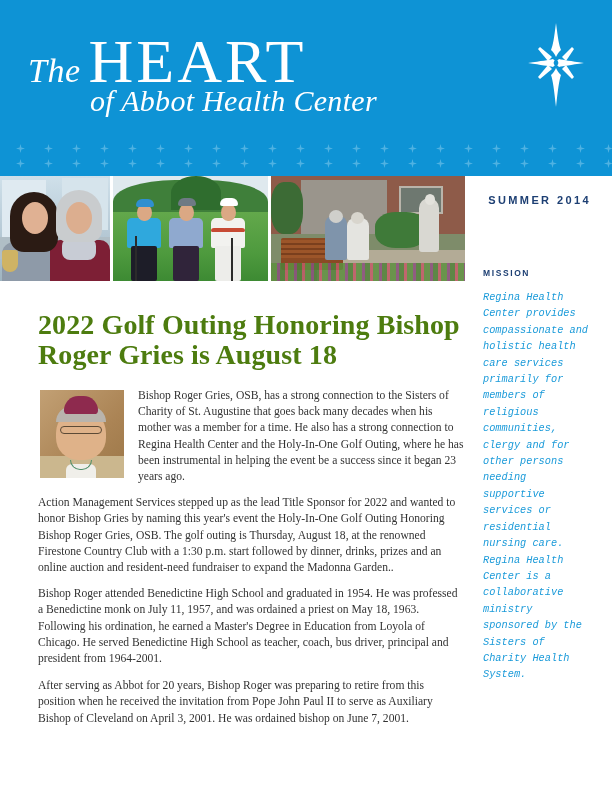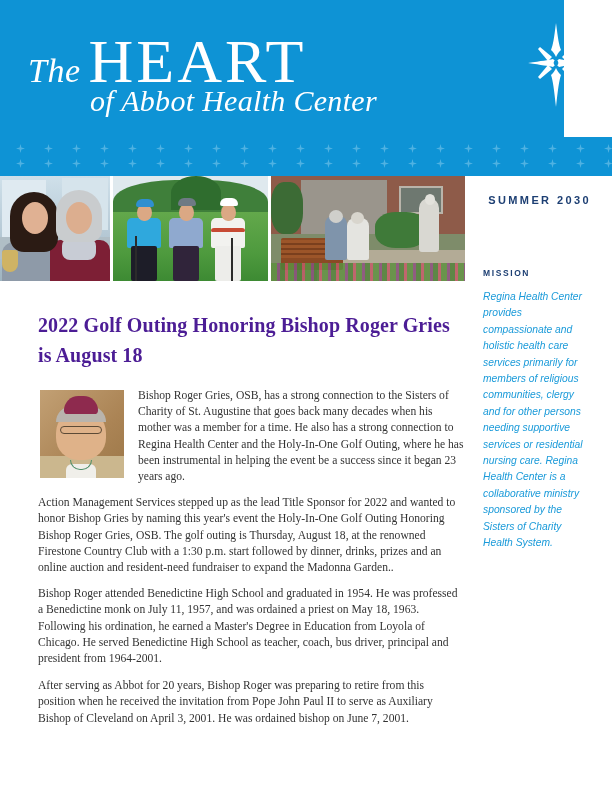--- a/index.html
+++ b/index.html
@@ -8,21 +8,21 @@
     width: 612px; height: 792px;
     background: #ffffff;
     font-family: "Liberation Serif", serif;
     position: relative;
     overflow: hidden;
   }
 
   
   .masthead {
     position: absolute; left: 0; top: 0;
-    width: 564px; height: 137px;
+    width: 612px; height: 137px;
     background: #0e93d5;
     overflow: hidden;
   }
   .mast-title {
     position: absolute; left: 28px; top: 26px;
     color: #ffffff;
     white-space: nowrap;
   }
   .mast-the {
     font-family: "Liberation Serif", serif;
@@ -143,37 +143,37 @@
   }
   .mission-head {
     font-family: "Liberation Sans", sans-serif;
     font-weight: bold;
     font-size: 8.5px;
     letter-spacing: 1.6px;
     color: #1d3f73;
     margin-bottom: 11px;
   }
   .mission-body {
-    font-family: Liberation Sans, sans-serif;
+    font-family: Liberation Mono, monospace;
     font-style: italic;
     font-size: 10.3px;
     line-height: 16.4px;
     color: #1a9ad9;
   }
 
   
   .article {
     position: absolute; left: 38px; top: 310px;
     width: 426px;
   }
   .headline {
     font-family: "Liberation Serif", serif;
-    font-size: 20px;
+    font-size: 28px;
     line-height: 30px;
-    color: #4c1d95;
+    color: #4d7c0f;
     margin: 0 0 18px 0;
     letter-spacing: 0.1px;
   }
   .bishop-photo {
     float: left;
     width: 84px; height: 88px;
     margin: 2px 14px 6px 2px;
     position: relative;
     overflow: hidden;
     background: #b08a5e;
@@ -323,21 +323,21 @@
     <div class="p3-bench"></div>
       <div class="p3-bench-slats"></div>
     <div class="p3-p1"></div>
       <div class="p3-p1h"></div>
     <div class="p3-p2"></div>
       <div class="p3-p2h"></div>
     <div class="p3-flowers"></div>
   </div>
 </div>
 
-<div class="issue-date">SUMMER 2030</div>
+<div class="issue-date">SUMMER 2014</div>
 
 <aside class="mission">
   <div class="mission-head">MISSION</div>
   <div class="mission-body">Regina Health Center provides compassionate and holistic health care services primarily for members of religious communities, clergy and for other persons needing supportive services or residential nursing care. Regina Health Center is a collaborative ministry sponsored by the Sisters of Charity Health System.</div>
 </aside>
 
 <article class="article">
   <h1 class="headline">2022 Golf Outing Honoring Bishop Roger Gries is August 18</h1>
 
   <div class="bishop-photo">

